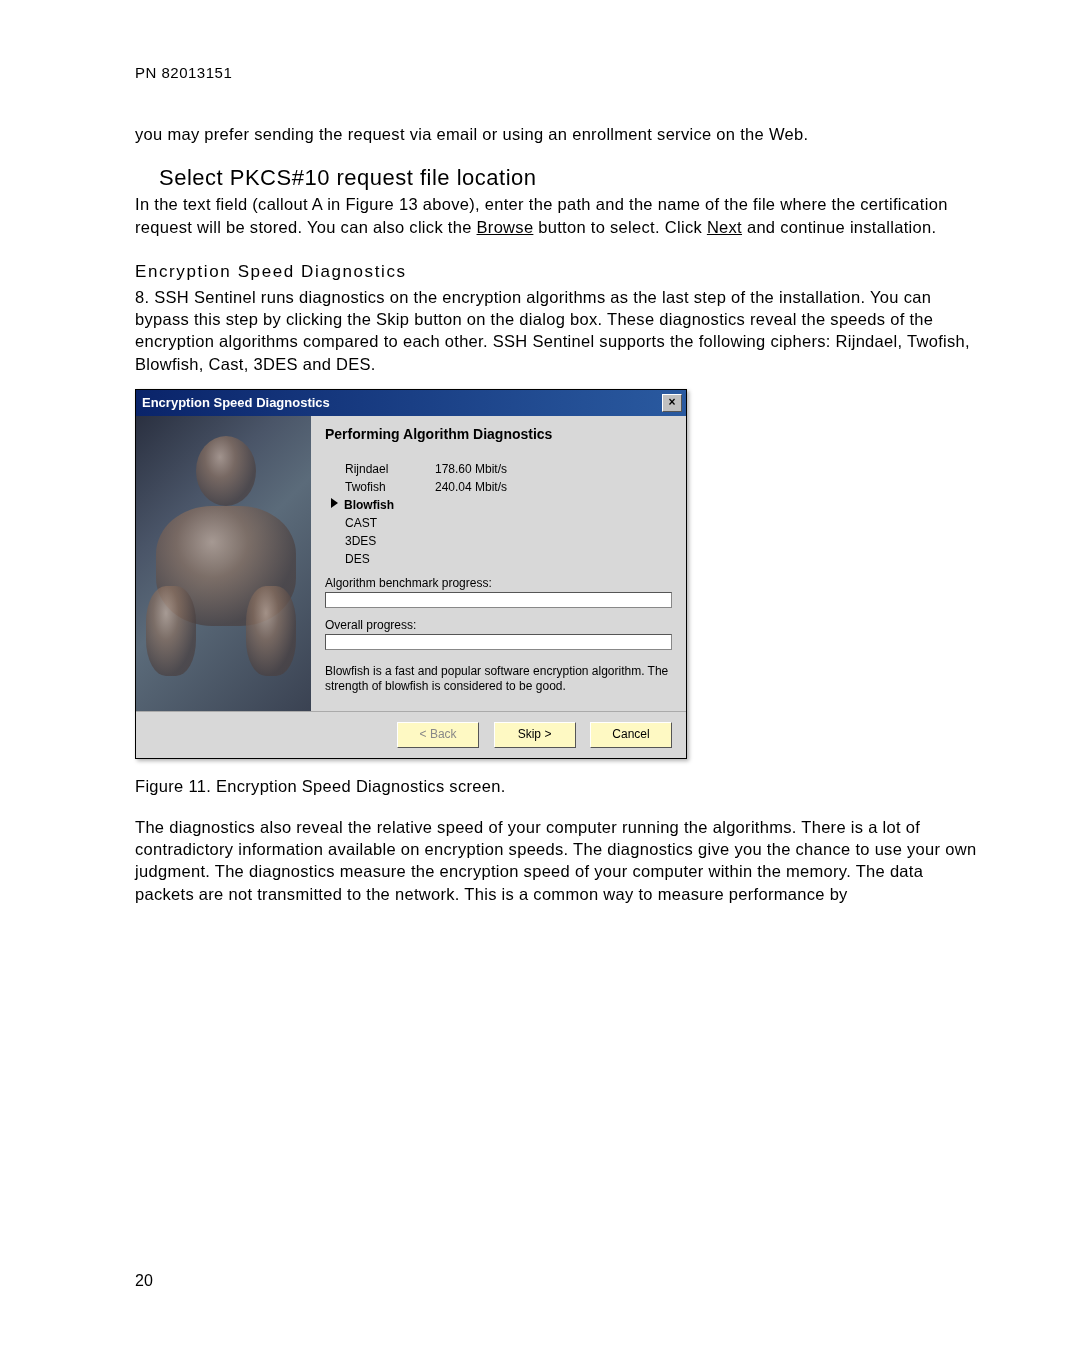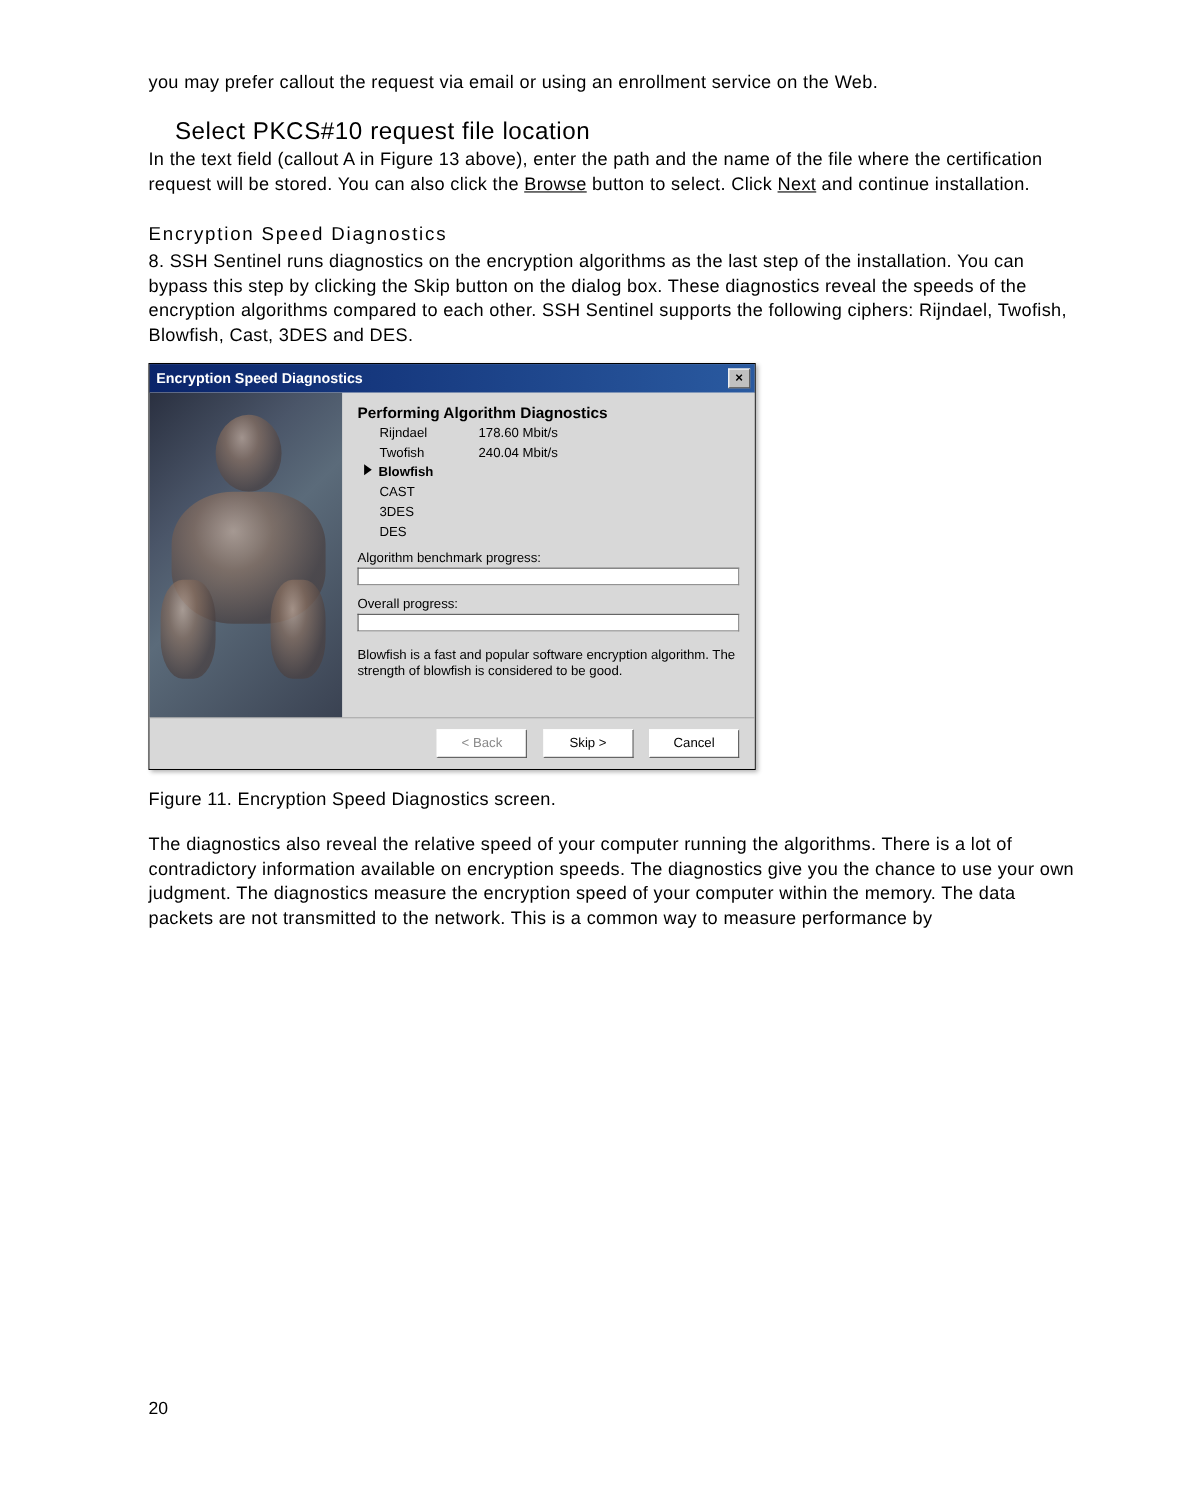--- a/index.html
+++ b/index.html
@@ -101,21 +101,21 @@
     .dialog-content {
       flex: 1;
       padding: 10px 14px 6px 14px;
       font-family: "MS Sans Serif", Tahoma, Arial, sans-serif;
       font-size: 12px;
     }
     .dialog-heading {
       font-weight: bold;
       font-size: 14px;
       color: #000;
-      margin-bottom: 3px;
+      margin-bottom: 20px;
     }
     .algo-row {
       display: flex;
       margin-bottom: 4px;
       padding-left: 20px;
     }
     .algo-row.current {
       padding-left: 6px;
       font-weight: bold;
     }
@@ -156,21 +156,21 @@
       text-align: right;
       background: #d8d8d8;
     }
     .dlg-btn {
       display: inline-block;
       width: 80px;
       height: 24px;
       line-height: 22px;
       text-align: center;
       margin-left: 10px;
-      background: #ffffff;
+      background: #fef9c3;
       border: 1px solid #fff;
       border-right-color: #555;
       border-bottom-color: #555;
       font-family: Tahoma, Arial, sans-serif;
       font-size: 12px;
       color: #000;
     }
     .dlg-btn.disabled {
       color: #888;
     }
@@ -184,22 +184,23 @@
       position: absolute;
       bottom: 60px;
       left: 135px;
       font-size: 16px;
     }
   </style>
 </head>
 <body>
 
 <div class="page">
-
-  <p class="body-text">you may prefer callout the request via email or using an enrollment service on the Web.</p>
+  <div class="header">PN 82013151</div>
+
+  <p class="body-text">you may prefer sending the request via email or using an enrollment service on the Web.</p>
 
   <div class="section-heading">Select PKCS#10 request file location</div>
   <p class="body-text">
     <span>In the text field (callout A in Figure 13 above), enter the path and the name of the file where the certification request will be stored.  You can also click the </span><span class="underline">Browse</span><span> button to select.  Click </span><span class="underline">Next</span><span> and continue installation.</span>
   </p>
 
   <div class="section-heading-large">Encryption Speed Diagnostics</div>
   <p class="body-text">8.  SSH Sentinel runs diagnostics on the encryption algorithms as the last step of the installation. You can bypass this step by clicking the Skip button on the dialog box. These diagnostics reveal the speeds of the encryption algorithms compared to each other. SSH Sentinel supports the following ciphers: Rijndael, Twofish, Blowfish, Cast, 3DES and DES.</p>
 
   <div class="dialog-wrap">

